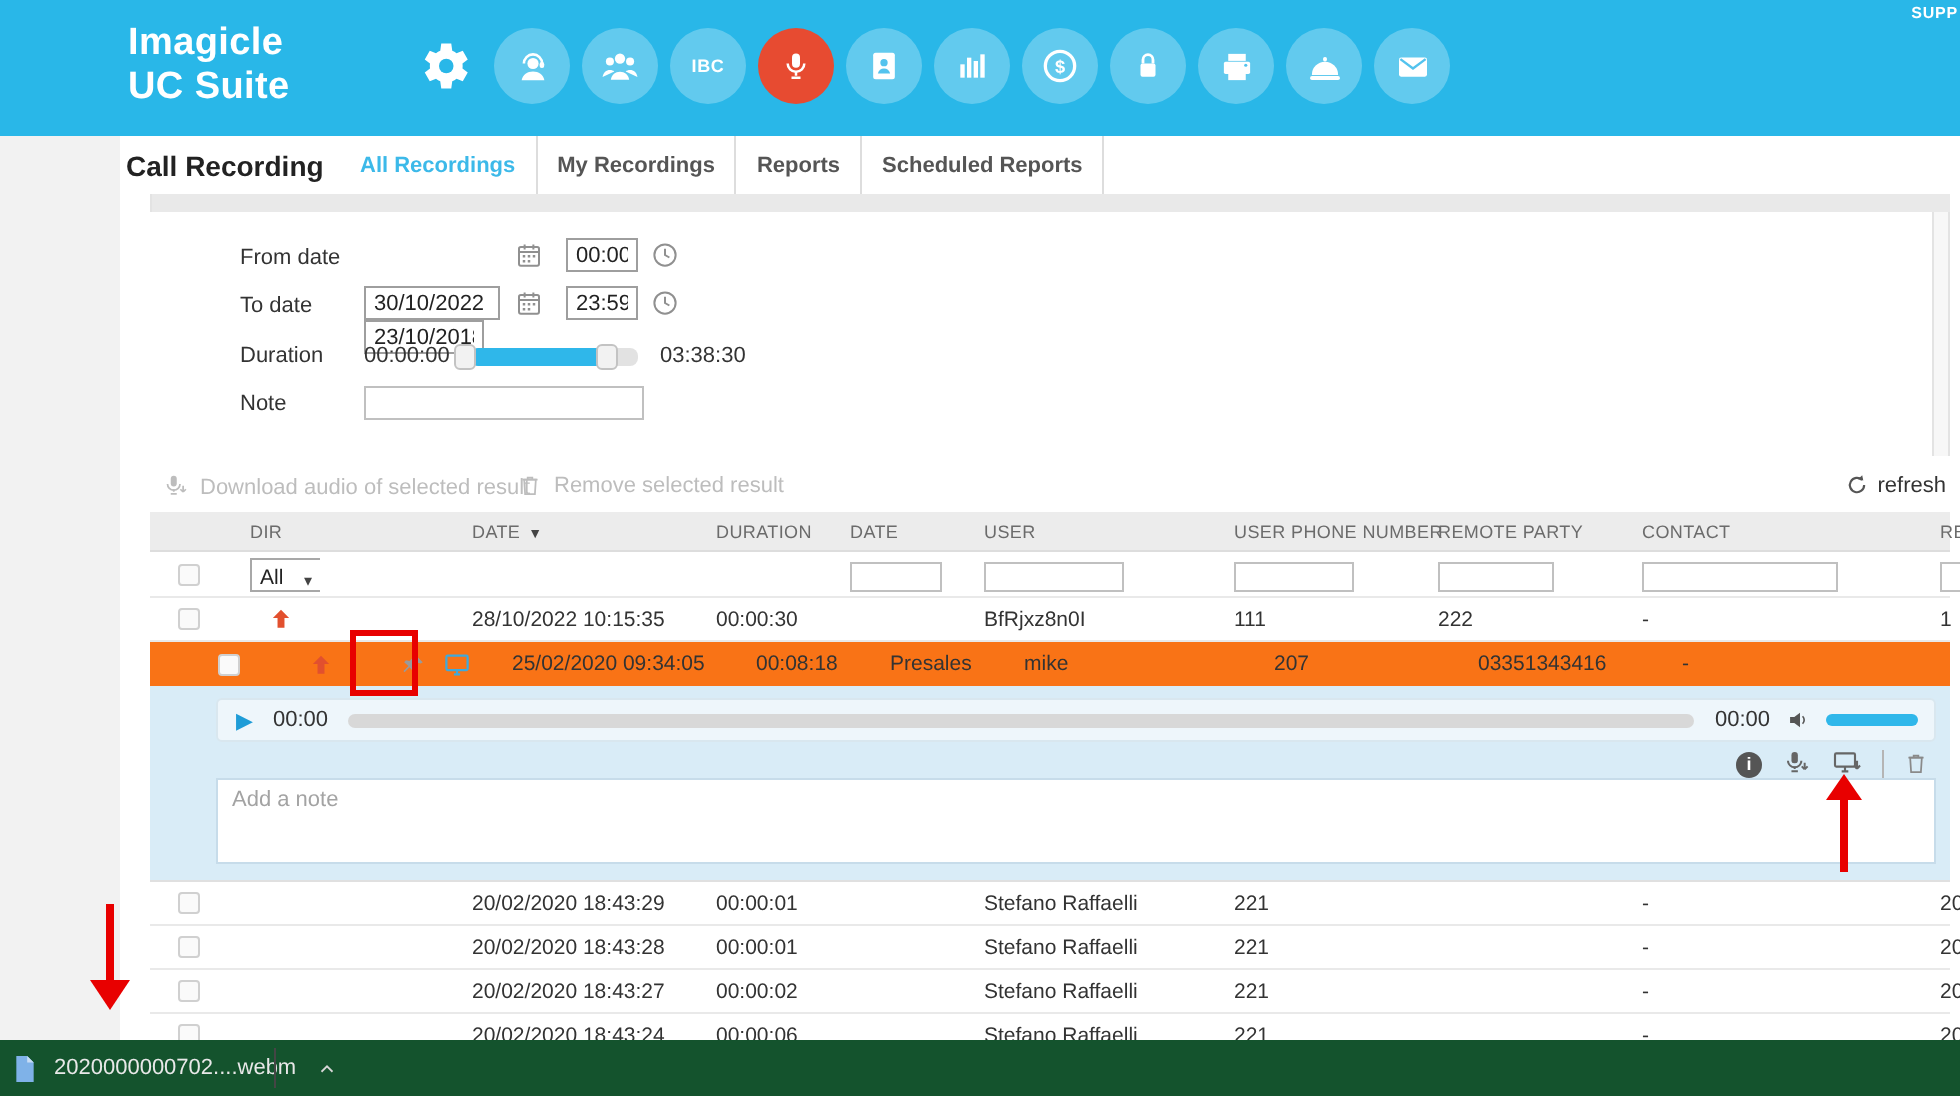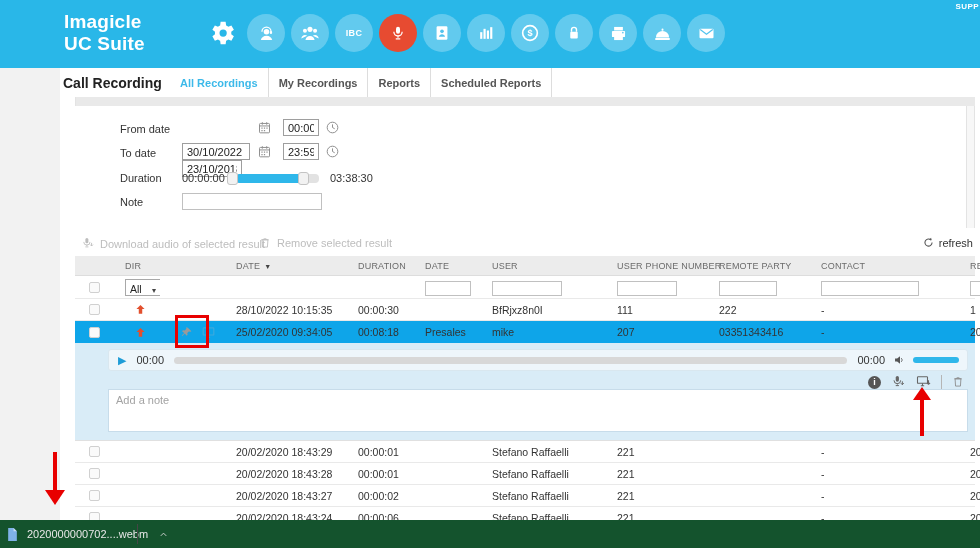--- a/index.html
+++ b/index.html
@@ -52,21 +52,21 @@
              font-size:11px; color:#333; cursor:pointer; }
 
   
   .tablewrap { position:absolute; left:75px; top:256px; width:900px; }
   .grid { display:grid; grid-template-columns:33px 40px 47px 110px 55px 55px 113px 90px 90px 137px 77px 53px; align-items:center;gap:12px; }
   .thead { height:20px; background:#ececec; border-bottom:1px solid #ddd; }
   .hc { font-size:9px; color:#6b6b6b; padding-left:5px; white-space:nowrap; letter-spacing:.2px; }
   .sort { font-size:7px; color:#444; margin-left:4px; }
   .frow { height:23px; border-bottom:1px solid #e9e9e9; }
   .trow { height:22px; border-bottom:1px solid #e9e9e9; font-size:10.5px; color:#333; background:#fff; }
-  .trow.sel { background:#0ea5e9; border-bottom:none; }
+  .trow.sel { background:#f97316; border-bottom:none;padding-left:20px; }
   .td { padding-left:5px; white-space:nowrap; overflow:hidden; }
   .cbcell { display:flex; justify-content:center; }
   .cb { width:11px; height:11px; border:1px solid #d0d0d0; background:#fafafa; border-radius:2px; cursor:pointer; }
   .dirsel { margin-left:5px; width:36px; height:17px; border:1px solid #a8a8a8; background:#fff;
             display:flex; align-items:flex-end; justify-content:space-between; padding:0 4px;
             font-size:10.5px; color:#222; cursor:pointer; }
   .dirsel .car { font-size:8px; color:#444; }
   .cinput { height:15px; border:1px solid #c0c0c0; font-size:10px; padding:0 3px; background:#fff;
             font-family:"Liberation Sans",sans-serif; }
   .dirarrow { margin-left:14px; display:block; }

